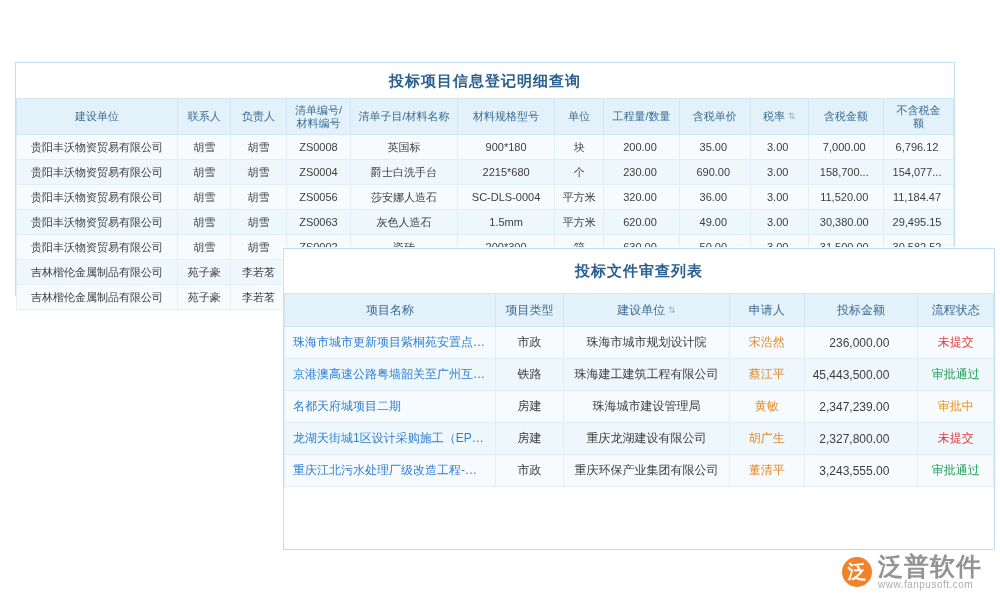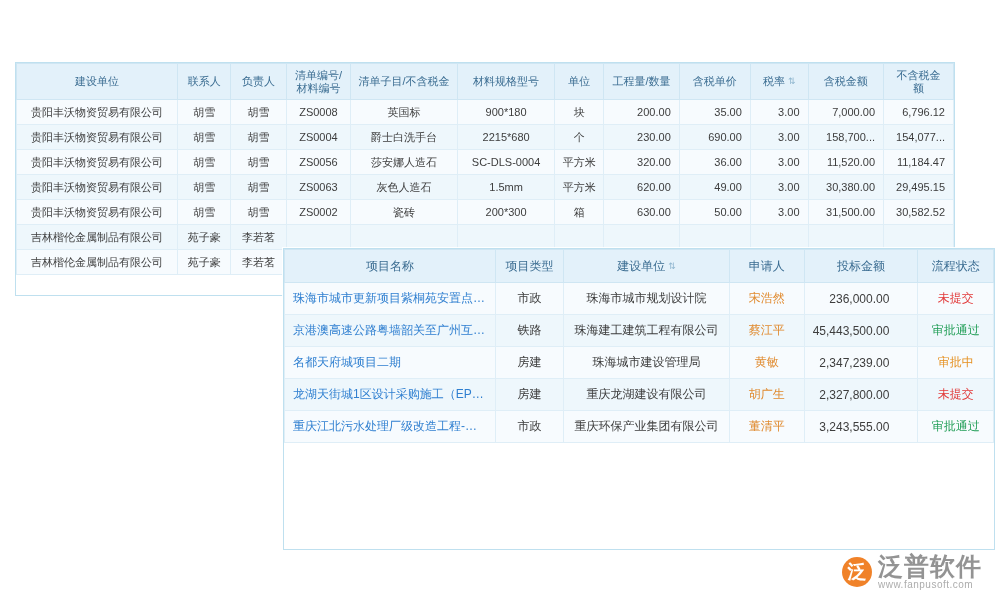--- a/index.html
+++ b/index.html
@@ -62,21 +62,21 @@
     border: 1px solid #dfeef7;
     height: 25px;
     padding: 1px 5px;
     color: #3d3d3d;
     text-align: center;
     background: #f7fbfe;
     white-space: nowrap;
     overflow: hidden;
   }
   .t1 tbody tr:nth-child(even) td { background: #eef7fc; }
-  .t1 .num { text-align: right; padding-right: 8px; margin-top: 9px; }
+  .t1 .num { text-align: center; padding-right: 8px; margin-top: 9px; }
 
   .sort-ic {
     display: inline-block;
     font-size: 9px;
     color: #8fb6cf;
     margin-left: 3px;
     transform: translateY(-1px);
   }
 
   
@@ -141,31 +141,32 @@
     color: #a8a8a8;
     letter-spacing: 0.5px;
   }
 </style>
 </head>
 <body>
 
 <div id="stage">
 
   <div class="panel-back">
+    <div class="panel-title">投标项目信息登记明细查询</div>
     <table class="t1">
       <thead>
         <tr>
           <th style="width:145px">建设单位</th>
           <th style="width:48px">联系人</th>
           <th style="width:50px">负责人</th>
           <th style="width:58px">
             <div>清单编号/</div>
             <div>材料编号</div>
           </th>
-          <th style="width:96px">清单子目/不含税金</th>
+          <th style="width:96px">清单子目/材料名称</th>
           <th style="width:88px">材料规格型号</th>
           <th style="width:42px">单位</th>
           <th style="width:68px">工程量/数量</th>
           <th style="width:64px">含税单价</th>
           <th style="width:52px">
             <span>税率</span><span class="sort-ic">⇅</span>
           </th>
           <th style="width:68px">含税金额</th>
           <th style="width:56px">
             <div>不含税金</div>
@@ -270,20 +271,21 @@
             <td class="num"></td>
             <td class="num"></td>
             <td class="num"></td>
             <td class="num"></td>
           </tr>
         </tbody>
     </table>
   </div>
 
   <div class="panel-front">
+    <div class="panel-title">投标文件审查列表</div>
     <table class="t2">
       <thead>
         <tr>
           <th style="width:211px">项目名称</th>
           <th style="width:72px">项目类型</th>
           <th style="width:166px">
             <span>建设单位</span><span class="sort-ic">⇅</span>
           </th>
           <th style="width:78px">申请人</th>
           <th style="width:106px">投标金额</th>

